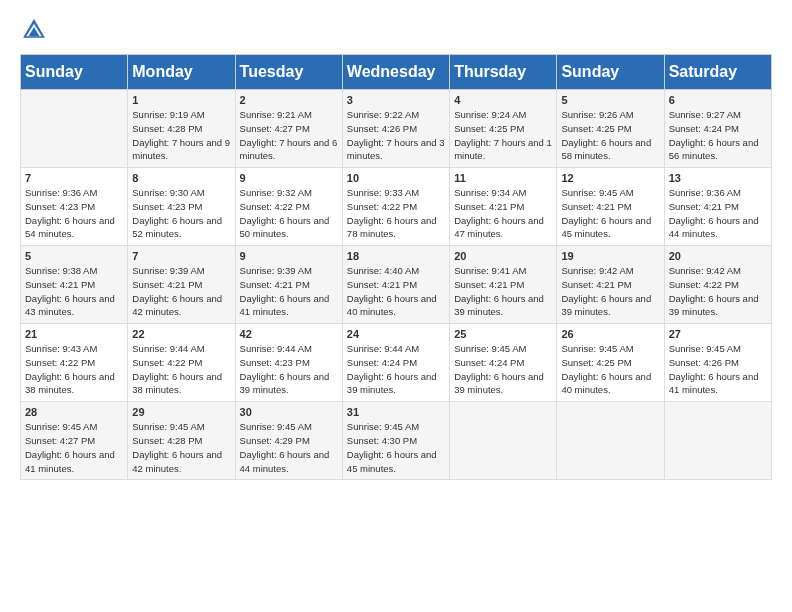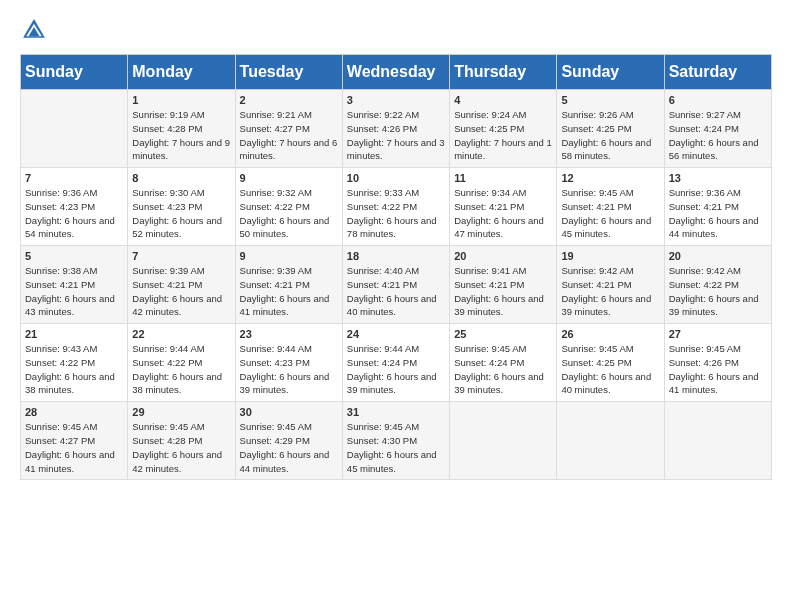--- a/index.html
+++ b/index.html
@@ -219,21 +219,21 @@
         <tr>
           <td>
             <span class="day-num">21</span>
             <div class="day-info"><span>Sunrise: 9:43 AM</span><br><span>Sunset: 4:22 PM</span><br><span>Daylight: 6 hours and 38 minutes.</span></div>
           </td>
           <td>
             <span class="day-num">22</span>
             <div class="day-info"><span>Sunrise: 9:44 AM</span><br><span>Sunset: 4:22 PM</span><br><span>Daylight: 6 hours and 38 minutes.</span></div>
           </td>
           <td>
-            <span class="day-num">23</span>
+            <span class="day-num">42</span>
             <div class="day-info"><span>Sunrise: 9:44 AM</span><br><span>Sunset: 4:23 PM</span><br><span>Daylight: 6 hours and 39 minutes.</span></div>
           </td>
           <td>
             <span class="day-num">24</span>
             <div class="day-info"><span>Sunrise: 9:44 AM</span><br><span>Sunset: 4:24 PM</span><br><span>Daylight: 6 hours and 39 minutes.</span></div>
           </td>
           <td>
             <span class="day-num">25</span>
             <div class="day-info"><span>Sunrise: 9:45 AM</span><br><span>Sunset: 4:24 PM</span><br><span>Daylight: 6 hours and 39 minutes.</span></div>
           </td>

